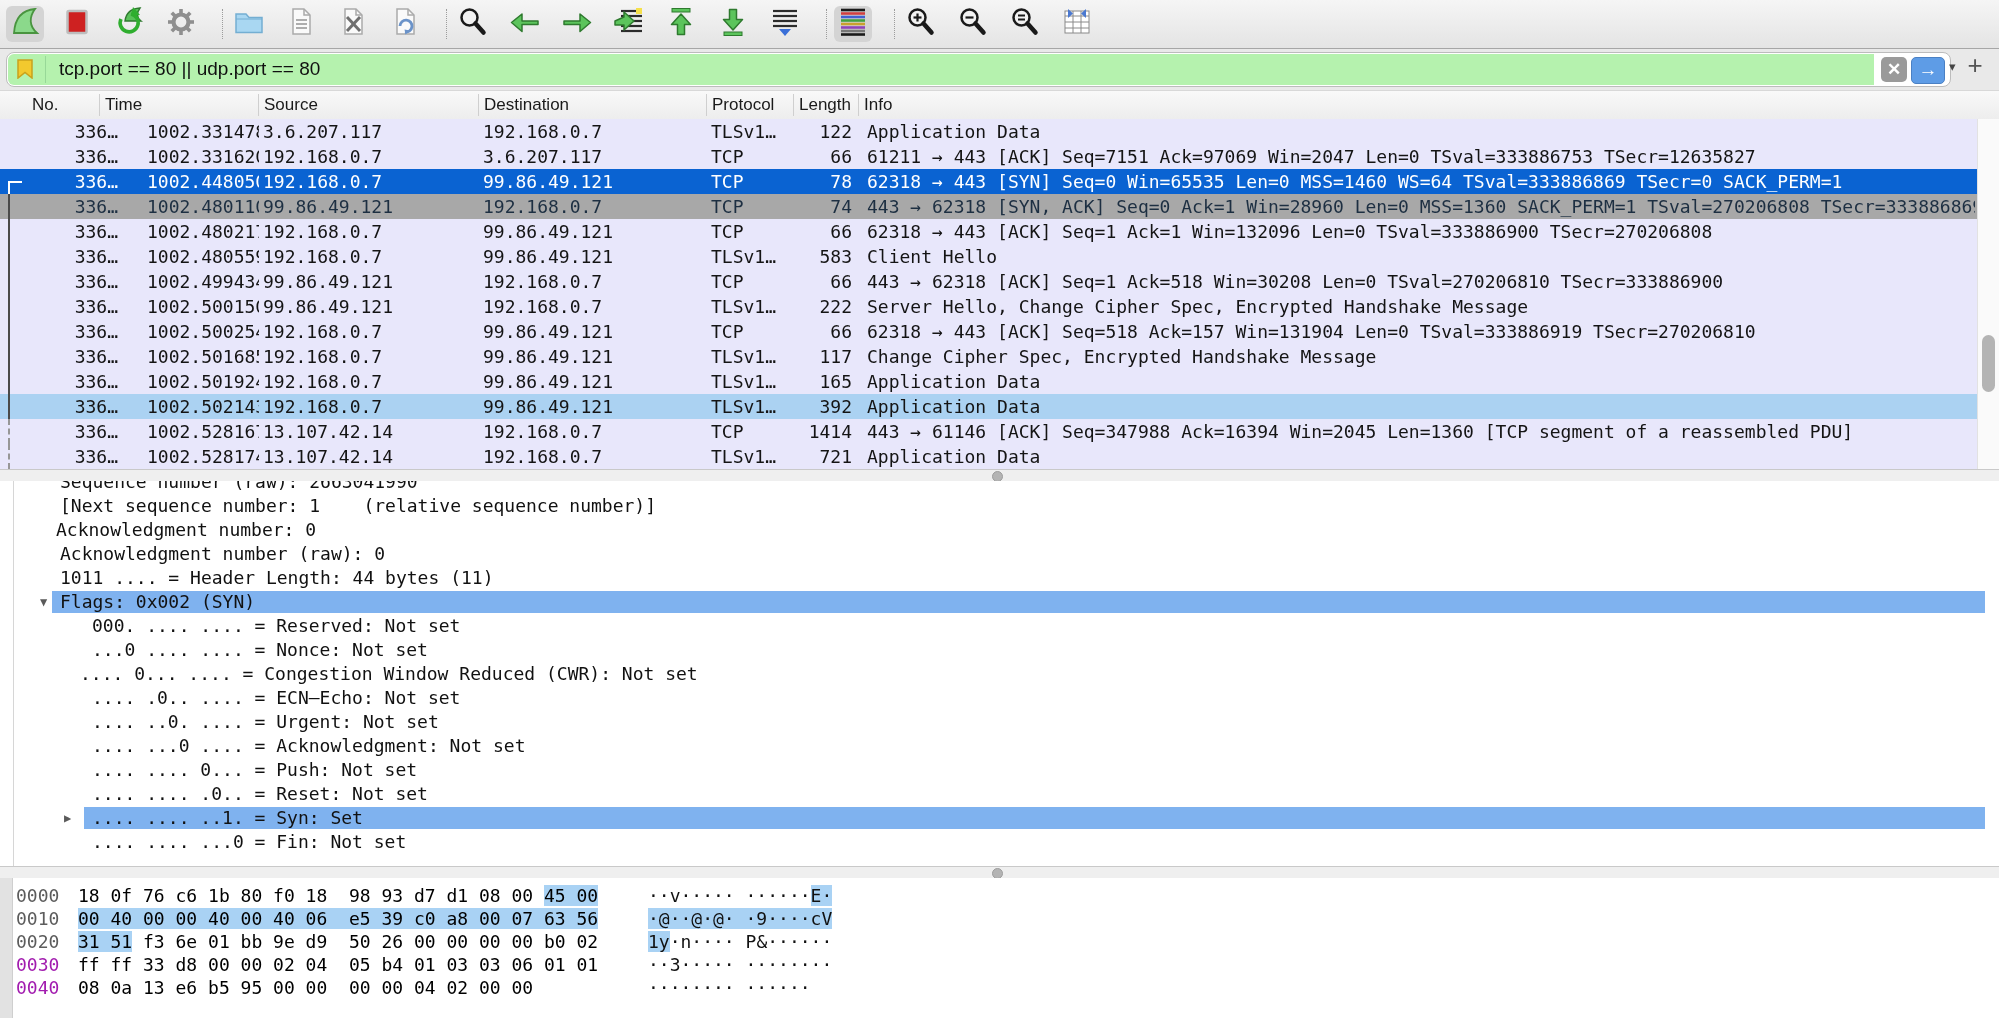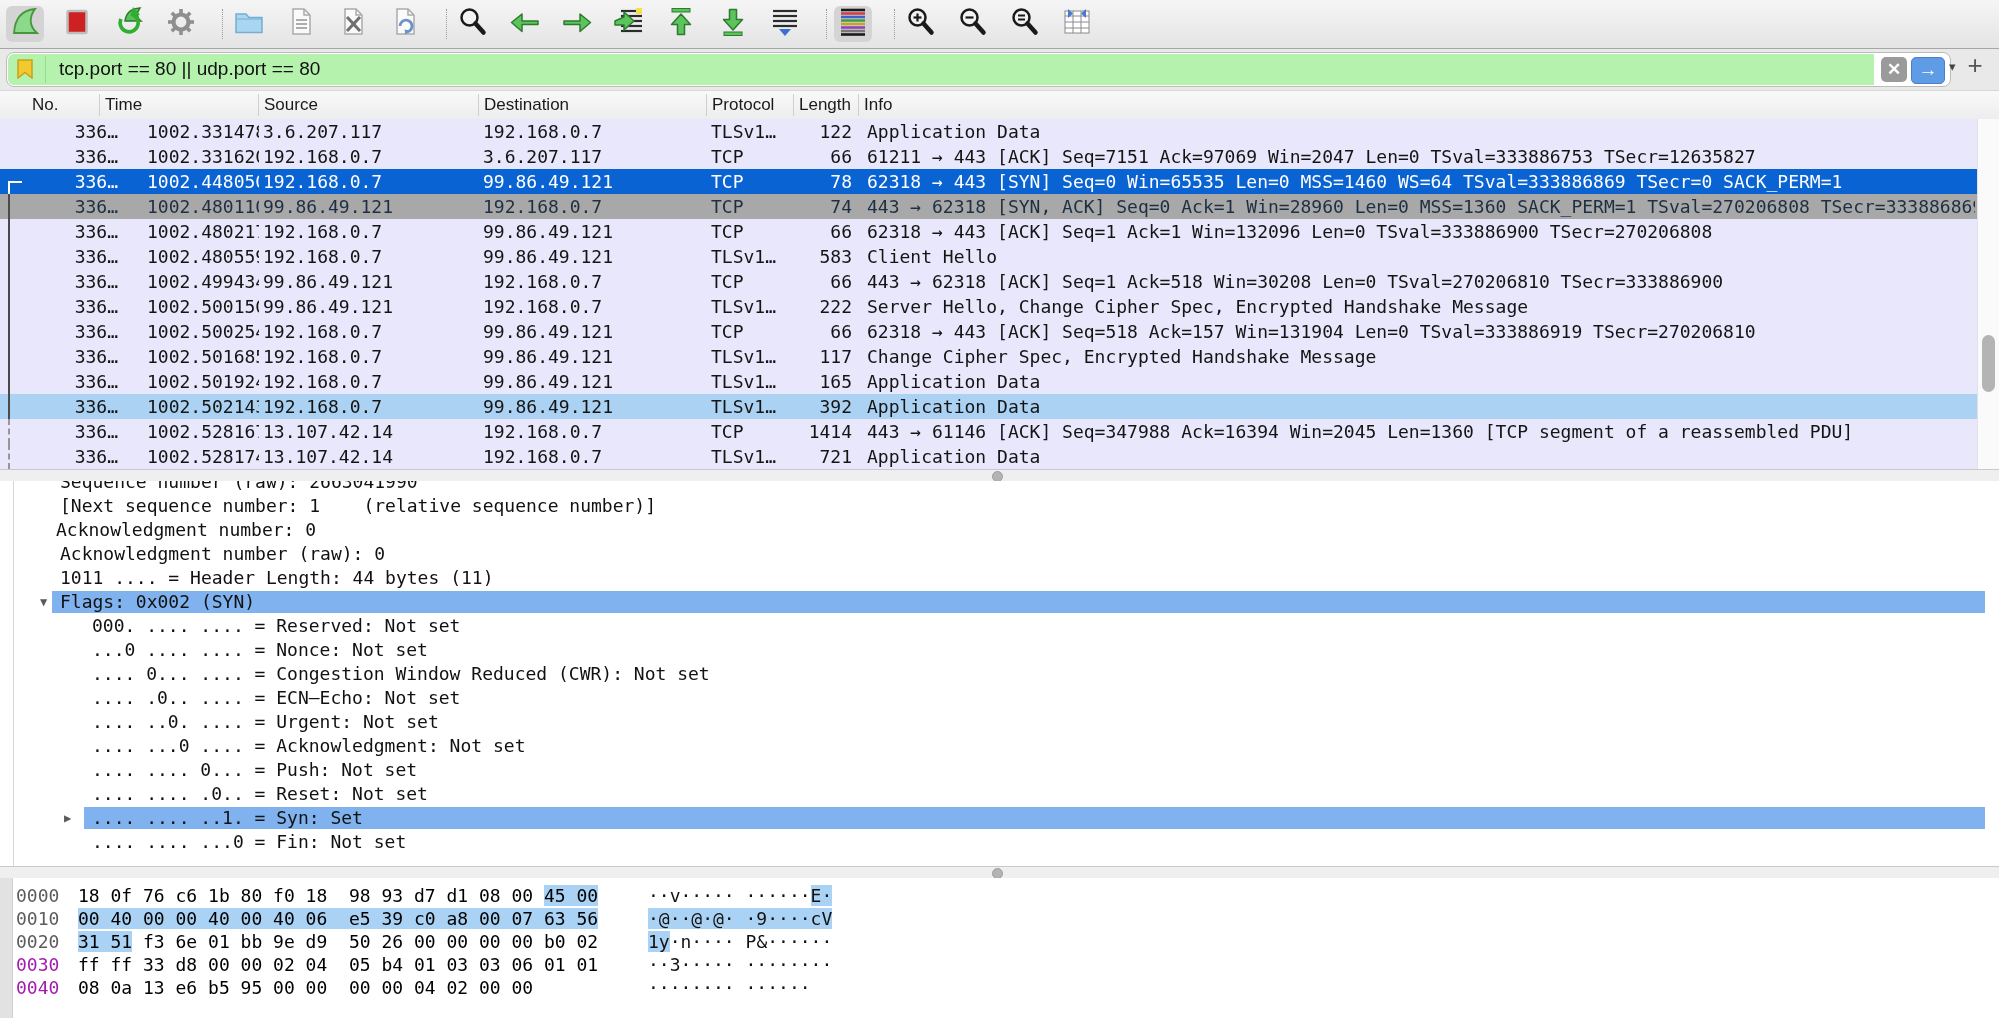--- a/index.html
+++ b/index.html
@@ -330,21 +330,21 @@
   <div class="dguide"></div>
   <div class="dcontent" id="dcontent">
       <div class="dline"><span class="dtext" style="left: 60px;">Sequence number (raw): 2663041990</span></div>
       <div class="dline"><span class="dtext" style="left: 60px;">[Next sequence number: 1    (relative sequence number)]</span></div>
       <div class="dline"><span class="dtext" style="left: 56px;">Acknowledgment number: 0</span></div>
       <div class="dline"><span class="dtext" style="left: 60px;">Acknowledgment number (raw): 0</span></div>
       <div class="dline"><span class="dtext" style="left: 60px;">1011 .... = Header Length: 44 bytes (11)</span></div>
       <div class="dline"><div class="dhl" style="left: 52px;"></div><span class="dtri" style="left: 40px;">▼</span><span class="dtext" style="left: 60px;">Flags: 0x002 (SYN)</span></div>
       <div class="dline"><span class="dtext" style="left: 92px;">000. .... .... = Reserved: Not set</span></div>
       <div class="dline"><span class="dtext" style="left: 92px; text-align: center;">...0 .... .... = Nonce: Not set</span></div>
-      <div class="dline"><span class="dtext" style="left: 92px;">.... 0... .... = Congestion Window Reduced (CWR): Not set</span></div>
+      <div class="dline"><span class="dtext" style="left: 80px;">.... 0... .... = Congestion Window Reduced (CWR): Not set</span></div>
       <div class="dline"><span class="dtext" style="left: 92px;">.... .0.. .... = ECN–Echo: Not set</span></div>
       <div class="dline"><span class="dtext" style="left: 92px;">.... ..0. .... = Urgent: Not set</span></div>
       <div class="dline"><span class="dtext" style="left: 92px;">.... ...0 .... = Acknowledgment: Not set</span></div>
       <div class="dline"><span class="dtext" style="left: 92px;">.... .... 0... = Push: Not set</span></div>
       <div class="dline"><span class="dtext" style="left: 92px;">.... .... .0.. = Reset: Not set</span></div>
       <div class="dline"><div class="dhl" style="left: 84px;"></div><span class="dtri" style="left: 64px;">▶</span><span class="dtext" style="left: 92px;">.... .... ..1. = Syn: Set</span></div>
       <div class="dline"><span class="dtext" style="left: 92px;">.... .... ...0 = Fin: Not set</span></div>
     </div>
 </div>
 

